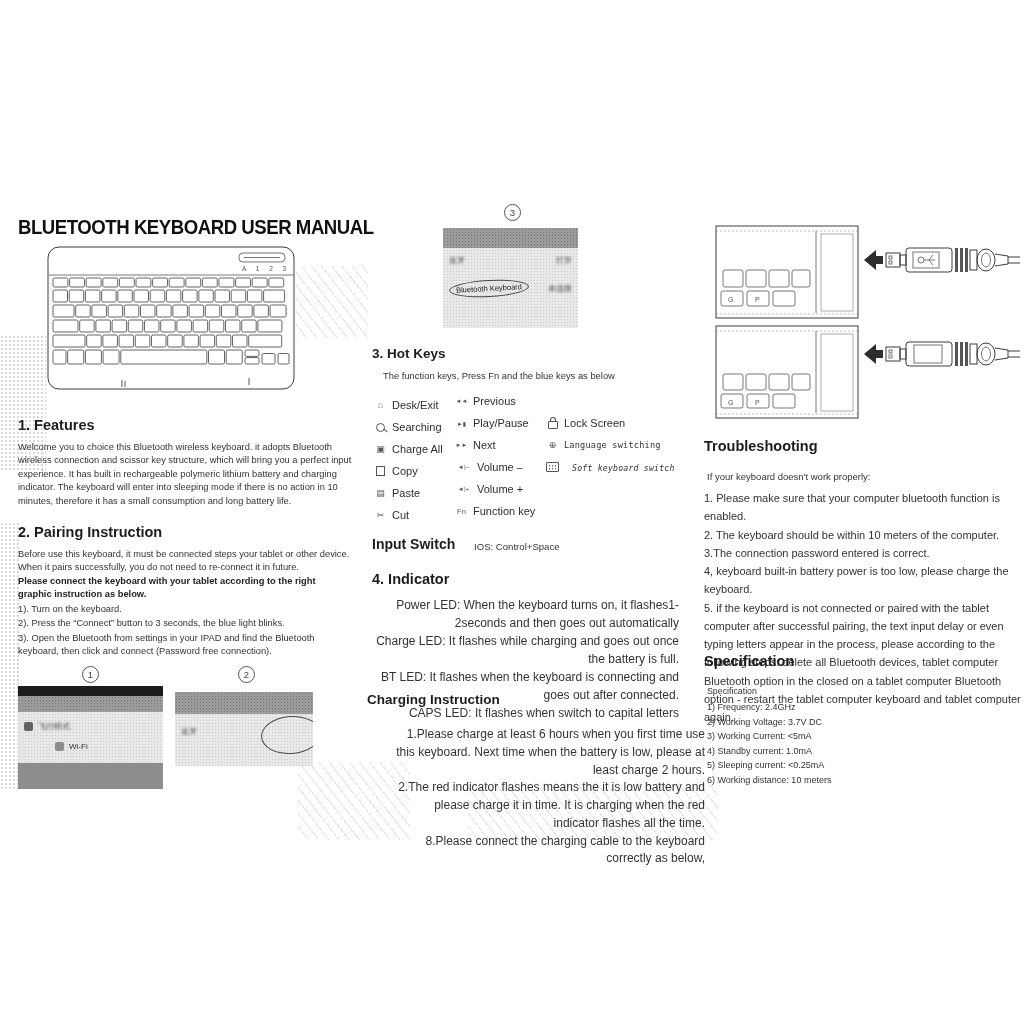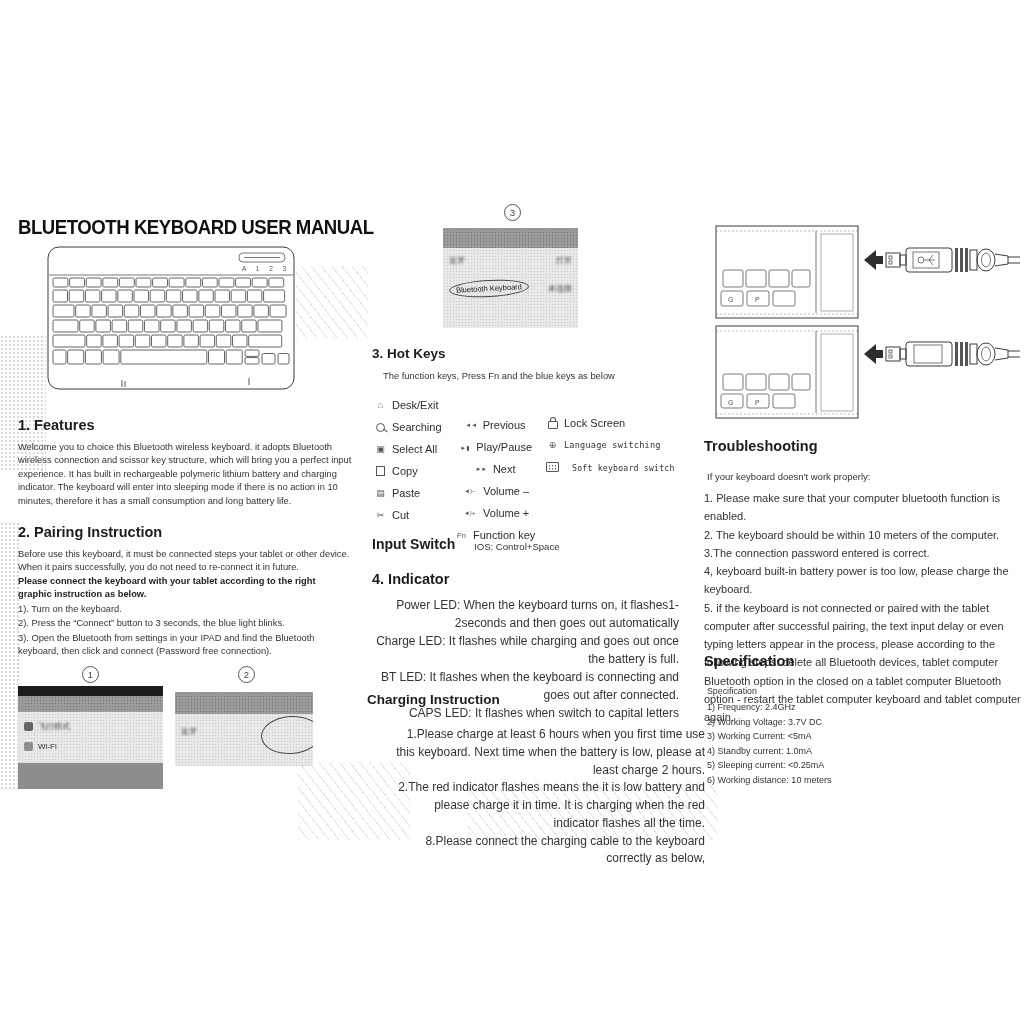--- a/index.html
+++ b/index.html
@@ -179,21 +179,21 @@
   <span class="abs figno" style="left:82px;top:666px;">1</span>
   <span class="abs figno" style="left:238px;top:666px;">2</span>
 
   <div class="shot" style="left:18px;top:686px;width:145px;height:103px;">
     <div class="bar-black"></div>
     <div class="band" style="height:16px;"></div>
     <div class="row" style="margin-top:9px;">
       <span class="ic"></span>
       <span class="blurcn">飞行模式</span>
     </div>
-    <div class="row" style="margin-top:10px;">
+    <div class="row" style="margin-top:10px;margin-left:31px;">
       <span class="ic" style="background:#777;"></span>
       <span style="font-size:8px;color:#333;filter:blur(.4px);">Wi-Fi</span>
     </div>
     <div class="band" style="position:absolute;left:0;right:0;bottom:0;height:26px;background:#8d8d8d;"></div>
   </div>
 
   <div class="shot" style="left:175px;top:692px;width:138px;height:74px;">
     <div class="band" style="height:22px;"></div>
     <div class="row" style="margin-top:12px;">
       <span class="blurcn">蓝牙</span>
@@ -224,39 +224,39 @@
       <span class="hk-label">Desk/Exit</span>
       </div>
     <div class="hk-row">
       <span class="hk-ico">
           <span class="css-search"></span>
         </span>
       <span class="hk-label">Searching</span>
       </div>
     <div class="hk-row">
       <span class="hk-ico">▣</span>
-      <span class="hk-label">Select All</span>
+      <span class="hk-label">Charge All</span>
       </div>
     <div class="hk-row">
       <span class="hk-ico">
           <span class="css-copy"></span>
         </span>
       <span class="hk-label">Copy</span>
       </div>
     <div class="hk-row">
       <span class="hk-ico">▤</span>
       <span class="hk-label">Paste</span>
       </div>
     <div class="hk-row">
       <span class="hk-ico">✂</span>
       <span class="hk-label">Cut</span>
       </div>
   </div>
 
-  <div class="abs hk-col" style="left:455px;top:414px;align-items:center;">
+  <div class="abs hk-col" style="left:455px;top:390px;">
     <div class="hk-row">
       <span class="hk-ico" style="font-size:6px;">◄◄</span>
       <span class="hk-label">Previous</span>
       </div>
     <div class="hk-row">
       <span class="hk-ico" style="font-size:6px;">►▮</span>
       <span class="hk-label">Play/Pause</span>
       </div>
     <div class="hk-row">
       <span class="hk-ico" style="font-size:6px;">►►</span>
@@ -286,21 +286,21 @@
     <div class="hk-row">
       <span class="hk-ico">⊕</span>
       <span class="hk-label mono" style="font-size:8.6px;">Language switching</span>
       </div>
     <div class="hk-row">
       <span class="hk-ico">
           <span class="css-kbd"></span>
         </span>
       </div>
   </div>
-  <div class="abs mono" style="left:572px;top:463px;">Soft keyboard switch</div>
+  <div class="abs mono" style="left:572px;top:463px;font-style:italic;">Soft keyboard switch</div>
 
   <div class="abs h2" style="left:372px;top:536px;font-size:14px;">Input Switch</div>
   <div class="abs" style="left:474px;top:541px;font-size:9.6px;color:#333;">IOS:  Control+Space</div>
 
   <div class="abs h2" style="left:372px;top:571px;font-size:14.5px;">4. Indicator</div>
   <div class="abs body-xs" style="left:372px;top:596px;width:307px;">
     <div>Power LED:  When the keyboard turns on, it  flashes1-2seconds and then goes out automatically</div>
     <div>Charge LED:  It  flashes while charging and goes out once the battery is full.</div>
     <div>BT LED:  It flashes when the keyboard  is connecting and goes out after connected.</div>
     <div>CAPS LED:  It flashes when switch to capital letters</div>

